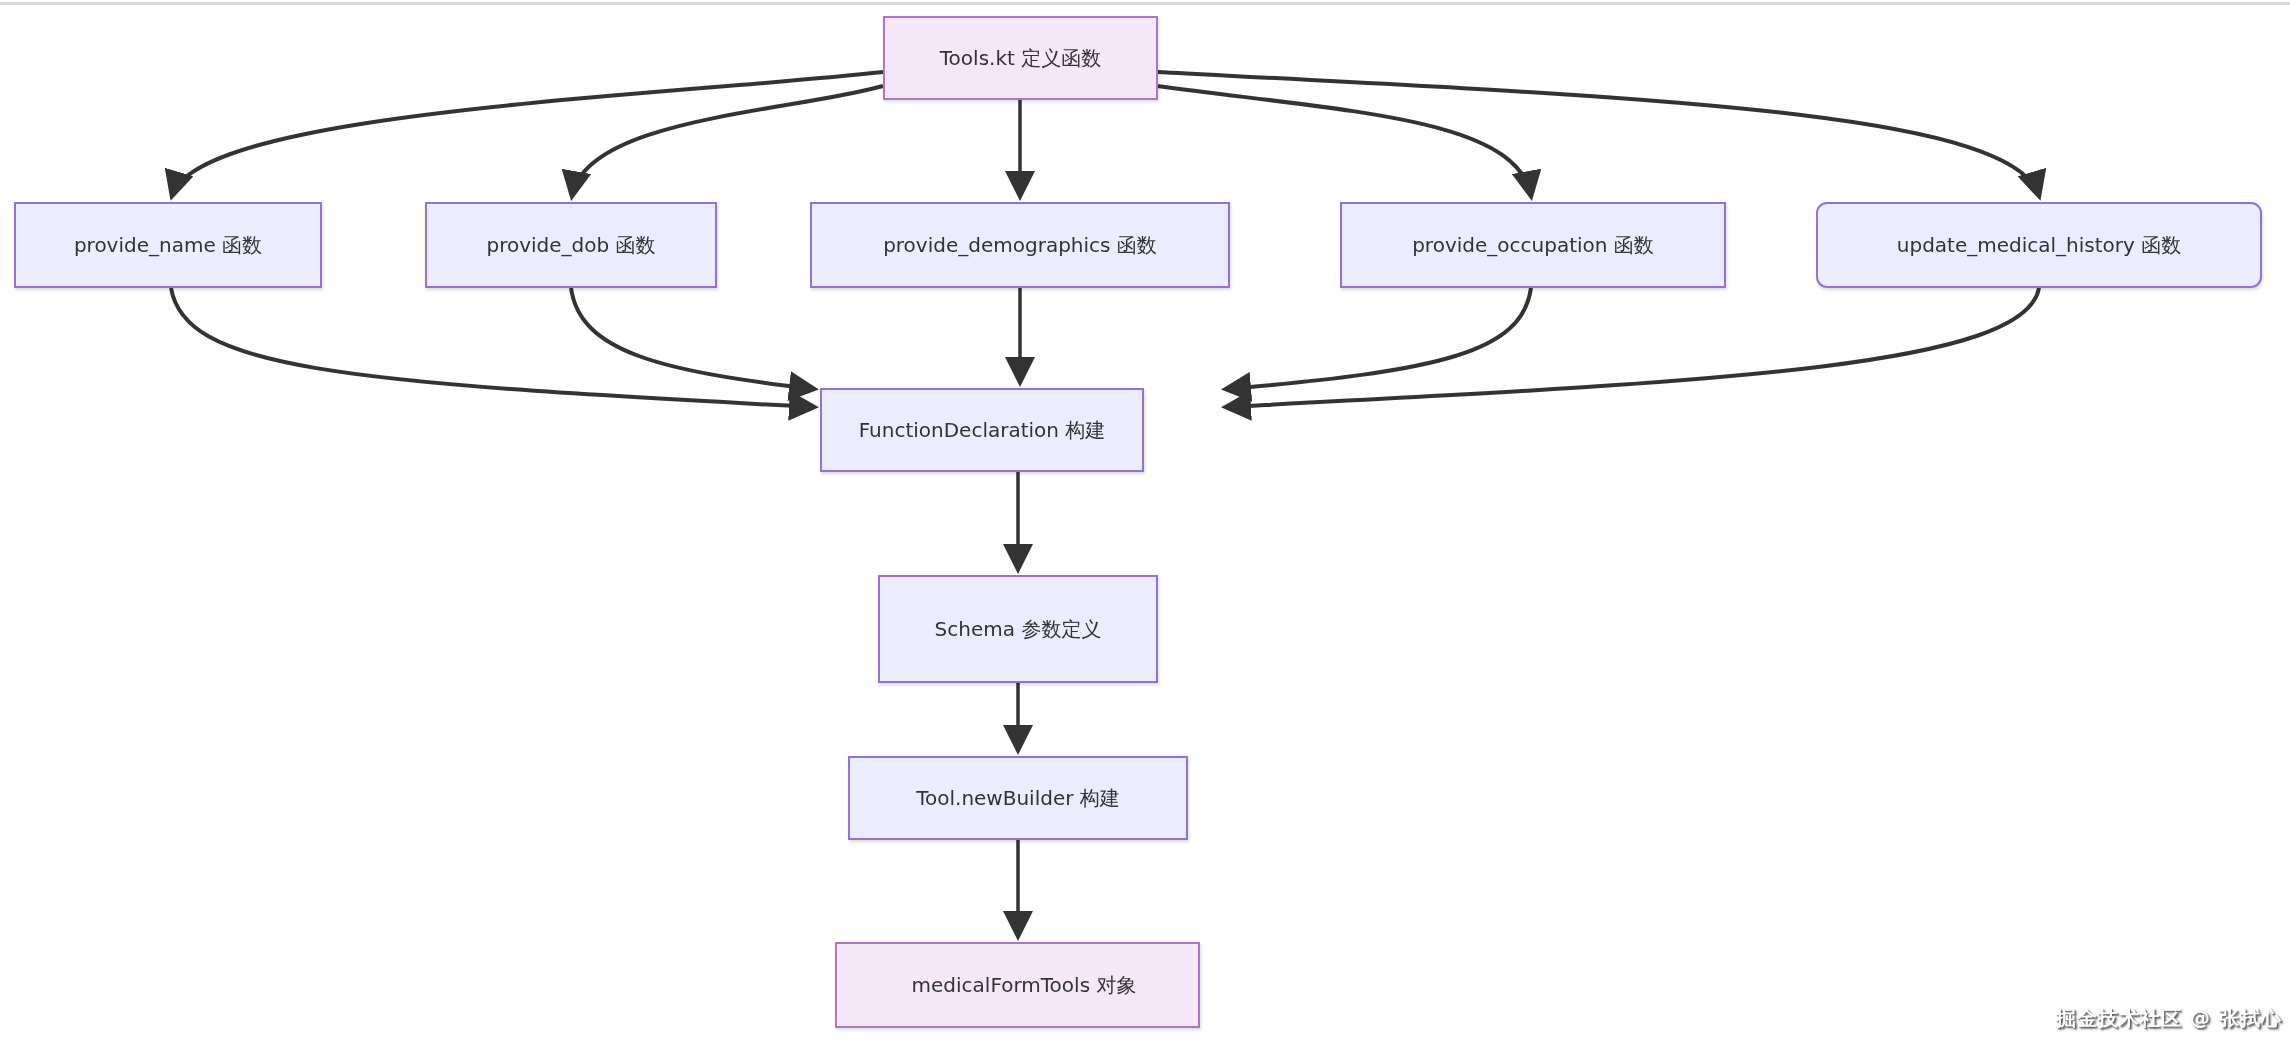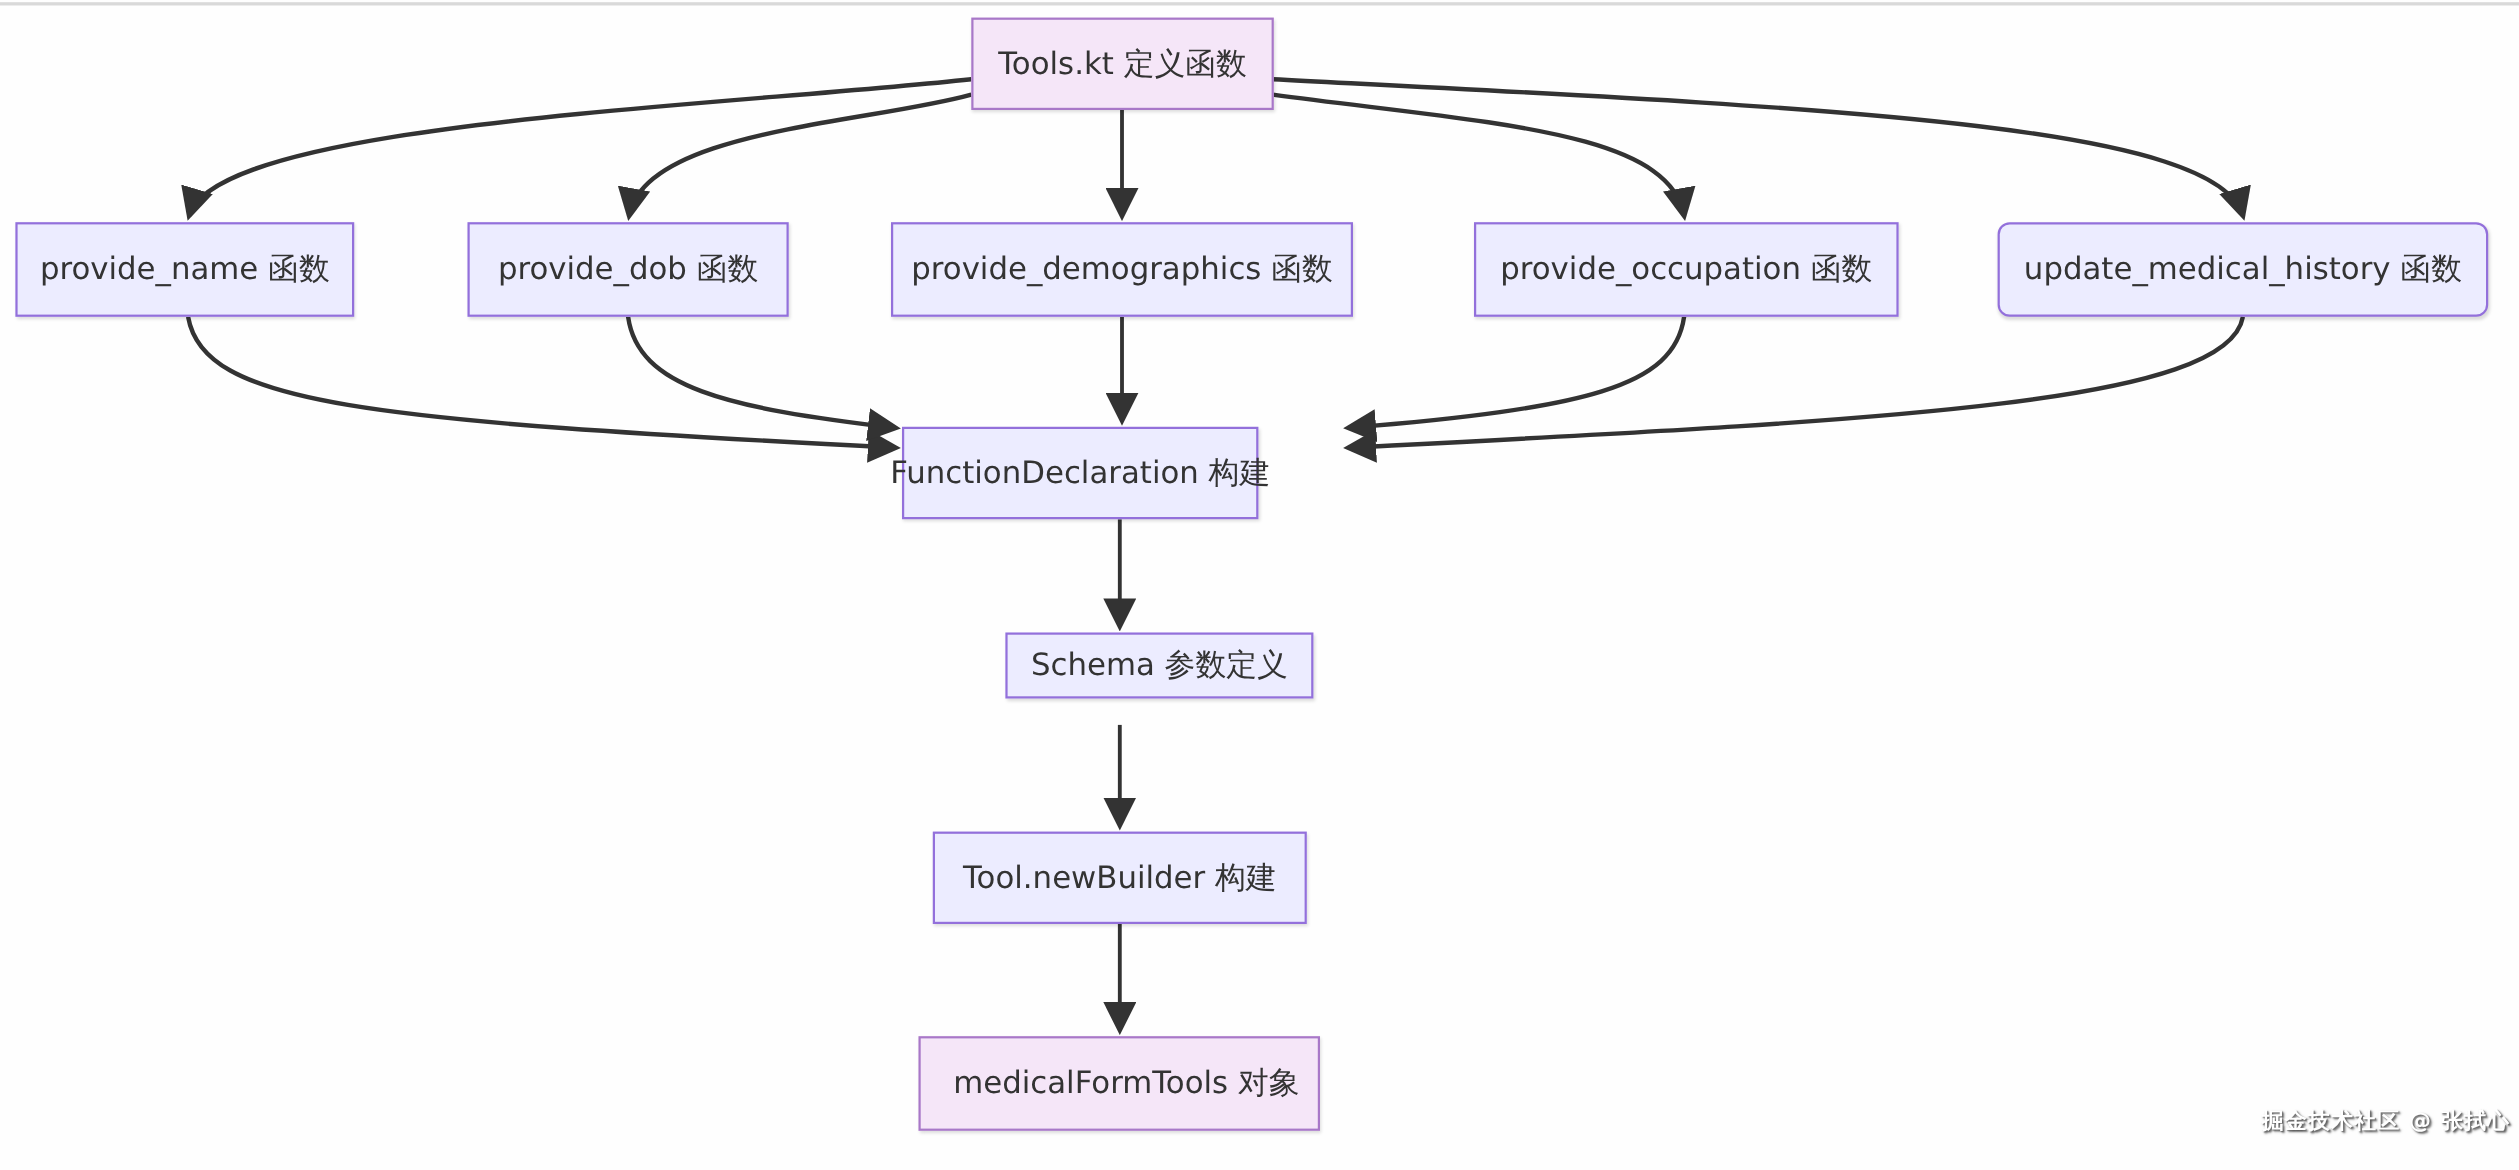--- a/index.html
+++ b/index.html
@@ -26,21 +26,21 @@
     left: 0; top: 0;
     width: 2290px; height: 1064px;
     pointer-events: none;
   }
   .node {
     position: absolute;
     box-sizing: border-box;
     display: flex;
     align-items: center;
     justify-content: center;
-    font-size: 28px;
+    font-size: 20px;
     color: #333333;
     text-align: center;
     white-space: nowrap;
     background: #ececff;
     border: 2px solid #9370db;
     box-shadow: 1px 2px 3px rgba(0,0,0,0.14);
   }
   .node.highlight {
     background: #f5e6f8;
     border-color: #a878c8;
@@ -97,21 +97,21 @@
   <div class="node" style="left:425px; top:202px; width:292px; height:86px;">provide_dob 函数</div>
 
   <div class="node" style="left:810px; top:202px; width:420px; height:86px;">provide_demographics 函数</div>
 
   <div class="node" style="left:1340px; top:202px; width:386px; height:86px;">provide_occupation 函数</div>
 
   <div class="node" style="left:1816px; top:202px; width:446px; height:86px;border-radius:11px;">update_medical_history 函数</div>
 
   <div class="node" style="left:820px; top:388px; width:324px; height:84px;">FunctionDeclaration 构建</div>
 
-  <div class="node" style="left:878px; top:575px; width:280px; height:60px;margin-left:36px;">Schema 参数定义</div>
+  <div class="node" style="left:878px; top:575px; width:280px; height:108px;">Schema 参数定义</div>
 
   <div class="node" style="left:848px; top:756px; width:340px; height:84px;">Tool.newBuilder 构建</div>
 
   <div class="node highlight" style="left:835px; top:942px; width:365px; height:86px;padding-left:13px;">medicalFormTools 对象</div>
 
   <div class="watermark">掘金技术社区 @ 张拭心</div>
 
 </div>
 
 </body></html>

